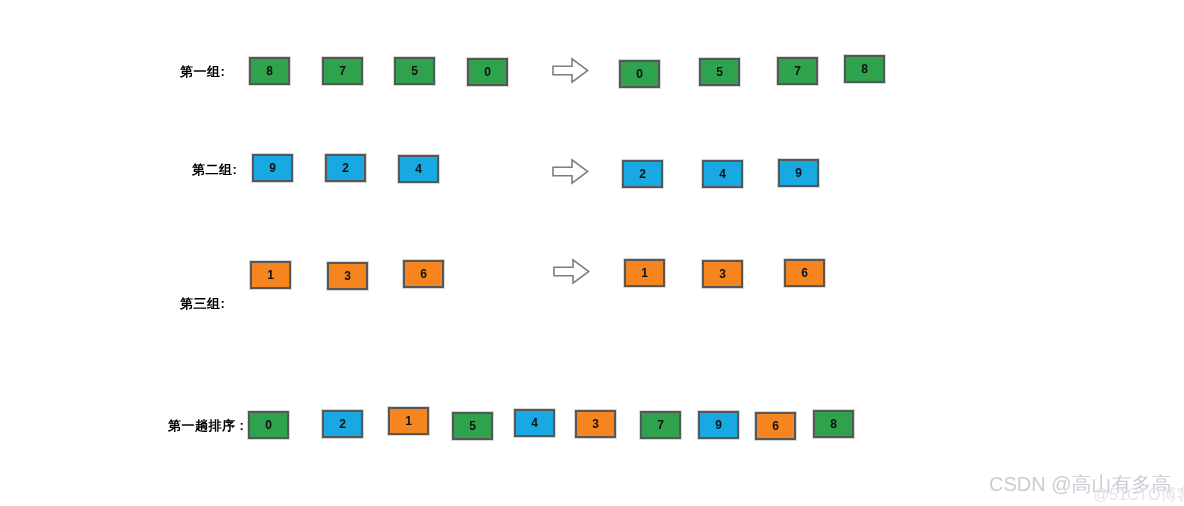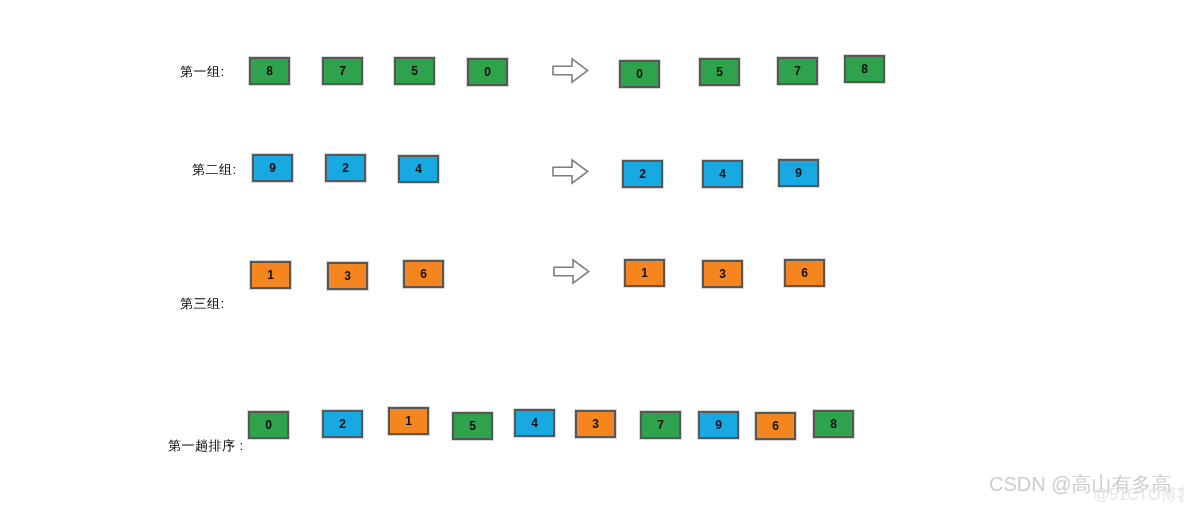--- a/index.html
+++ b/index.html
@@ -11,21 +11,21 @@
   .canvas {
     position: relative;
     width: 1184px;
     height: 506px;
     background: #ffffff;
     overflow: hidden;
   }
   .group-label {
     position: absolute;
     font-size: 13px;
-    font-weight: 400;
+    font-weight: 700;
     color: var(--label-color, #000);
     white-space: pre;
     letter-spacing: 0.5px;
     text-align: center;
   }
   .num-box {
     position: absolute;
     width: 41px;
     height: 28px;
     box-sizing: border-box;
@@ -62,21 +62,21 @@
     white-space: pre;
   }
 </style>
 </head>
 <body>
 
 <div class="canvas">
   <div class="group-label" style="left: 180px; top: 63px;">第一组:</div>
   <div class="group-label" style="left: 192px; top: 161px;">第二组:</div>
   <div class="group-label" style="left: 180px; top: 269px; margin-top: 26px;">第三组:</div>
-  <div class="group-label" style="left: 168px; top: 417px; margin-top: 20px;">第一趟排序 :</div>
+  <div class="group-label" style="left: 168px; top: 417px;">第一趟排序 :</div>
 
   <div id="boxes-layer">
       <div class="num-box" style="left: 249px; top: 57px; background: rgb(46, 162, 76);">8</div>
       <div class="num-box" style="left: 322px; top: 57px; background: rgb(46, 162, 76);">7</div>
       <div class="num-box" style="left: 394px; top: 57px; background: rgb(46, 162, 76);">5</div>
       <div class="num-box" style="left: 467px; top: 58px; background: rgb(46, 162, 76);">0</div>
       <div class="block-arrow" style="left: 552px; top: 57px;"><svg width="37" height="27" viewBox="0 0 37 27">
           <path d="M1 9.2 L20 9.2 L20 1.8 L35.8 13.5 L20 25.2 L20 17.8 L1 17.8 Z" fill="#ffffff" stroke="#7d7d7d" stroke-width="1.6" stroke-linejoin="miter"></path>
         </svg></div>
       <div class="num-box" style="left: 619px; top: 60px; background: rgb(46, 162, 76);">0</div>

